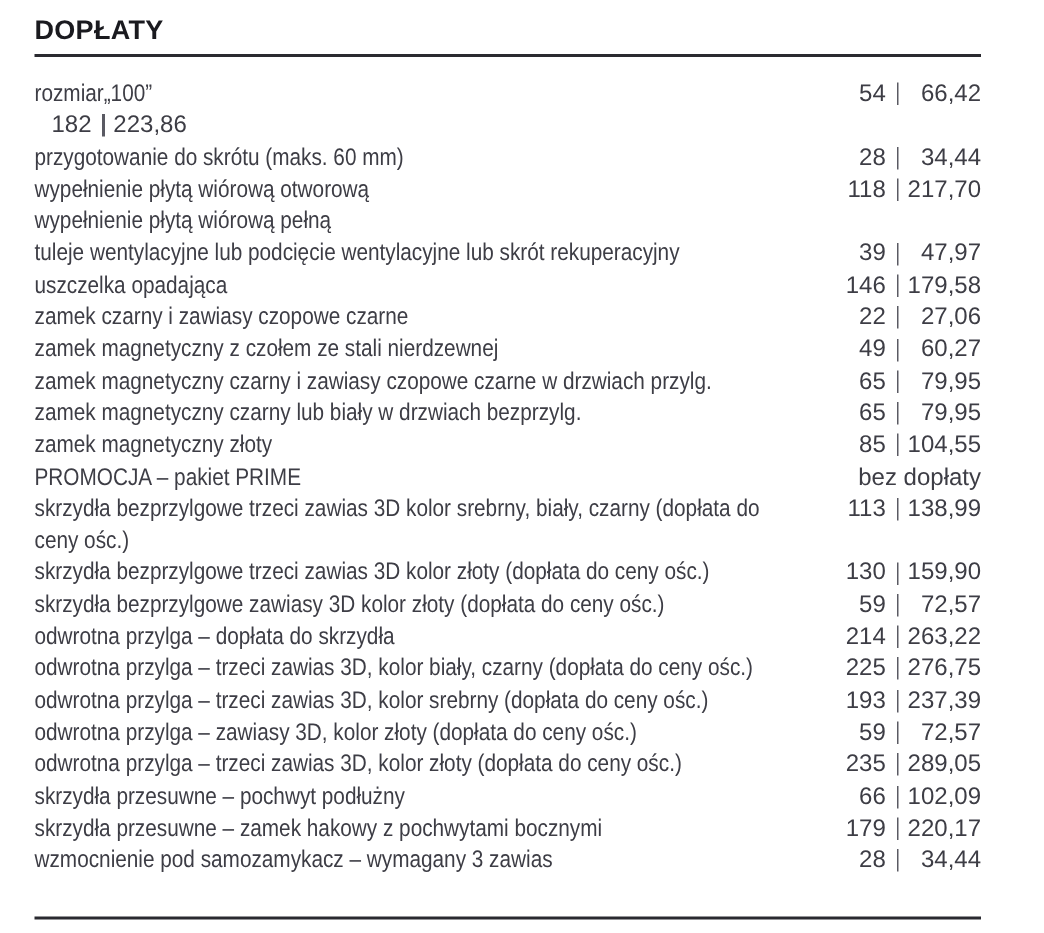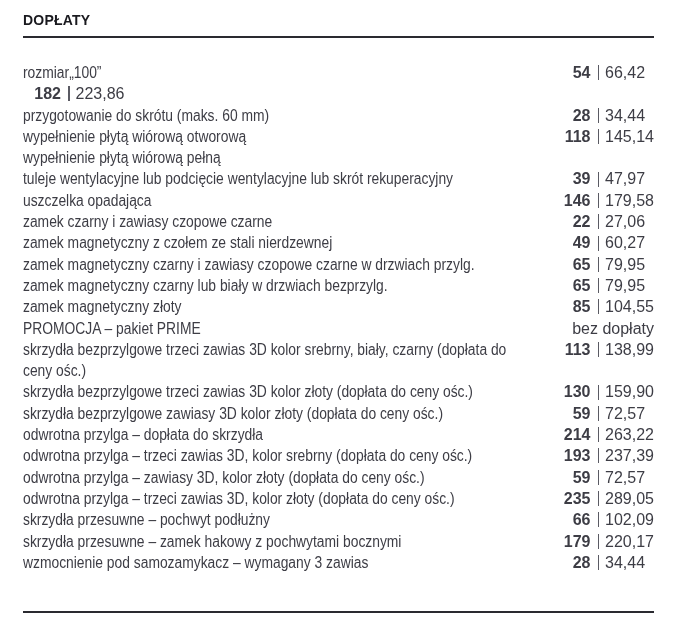--- a/index.html
+++ b/index.html
@@ -10,32 +10,32 @@
     position: relative;
     overflow: hidden;
   }
   .sheet {
     position: absolute;
     left: 23px; top: 0;
     width: 631px;
   }
   .title {
     margin-top: 9px;
-    font-size: 14px;
+    font-size: 18px;
     font-weight: bold;
     letter-spacing: 0.2px;
     line-height: 22px;
     color: #1a1a1f;
   }
   .rule {
     height: 2px;
     background: #2a2a30;
     margin-top: 5px;
   }
-  .rows { margin-top: 24px; }
+  .rows { margin-top: 14px; }
   .row {
     display: flex;
     align-items: flex-start;
     font-size: 16px;
     line-height: 21.3px;
     color: #3d3d45;
   }
   .label { flex: 1 1 auto; min-width: 0; }
   .cond {
     display: inline-block;
@@ -47,28 +47,28 @@
     display: block;
     white-space: normal;
     width: 112%;
   }
   .price {
     display: flex;
     align-items: baseline;
     flex: 0 0 auto;
     margin-left: 8px;
   }
-  .p-int { min-width: 30px; text-align: right; font-weight: bold; }
+  .p-int { min-width: 30px; text-align: right; }
   .p-bar {
     width: 1.5px; height: 15px;
     background: #5a5a63;
     margin: 0 6px 0 7px;
     align-self: center;
   }
-  .p-dec { min-width: 49px; text-align: left; }
+  .p-dec { min-width: 49px; text-align: right; }
   .p-val { text-align: center; }
   .bottom-rule {
     position: absolute;
     left: 23px; top: 611px;
     width: 631px; height: 2px;
     background: #2a2a30;
   }
 </style>
 </head>
 <body>
@@ -98,21 +98,21 @@
           <span class="p-int">28</span>
           <span class="p-bar"></span>
           <span class="p-dec">34,44</span>
         </div>
       </div>
       <div class="row">
         <div class="label"><span class="cond">wypełnienie płytą wiórową otworową</span></div>
         <div class="price">
           <span class="p-int">118</span>
           <span class="p-bar"></span>
-          <span class="p-dec">145,14</span>
+          <span class="p-dec">217,70</span>
         </div>
       </div>
       <div class="row">
         <div class="label"><span class="cond">wypełnienie płytą wiórową pełną</span></div>
       </div>
       <div class="row">
         <div class="label"><span class="cond">tuleje wentylacyjne lub podcięcie wentylacyjne lub skrót rekuperacyjny</span></div>
         <div class="price">
           <span class="p-int">39</span>
           <span class="p-bar"></span>
@@ -198,20 +198,28 @@
           <span class="p-bar"></span>
           <span class="p-dec">72,57</span>
         </div>
       </div>
       <div class="row">
         <div class="label"><span class="cond">odwrotna przylga – dopłata do skrzydła</span></div>
         <div class="price">
           <span class="p-int">214</span>
           <span class="p-bar"></span>
           <span class="p-dec">263,22</span>
+        </div>
+      </div>
+      <div class="row">
+        <div class="label"><span class="cond">odwrotna przylga – trzeci zawias 3D, kolor biały,  czarny (dopłata do ceny ośc.)</span></div>
+        <div class="price">
+          <span class="p-int">225</span>
+          <span class="p-bar"></span>
+          <span class="p-dec">276,75</span>
         </div>
       </div>
       <div class="row">
         <div class="label"><span class="cond">odwrotna przylga – trzeci zawias 3D, kolor srebrny  (dopłata do ceny ośc.)</span></div>
         <div class="price">
           <span class="p-int">193</span>
           <span class="p-bar"></span>
           <span class="p-dec">237,39</span>
         </div>
       </div>

